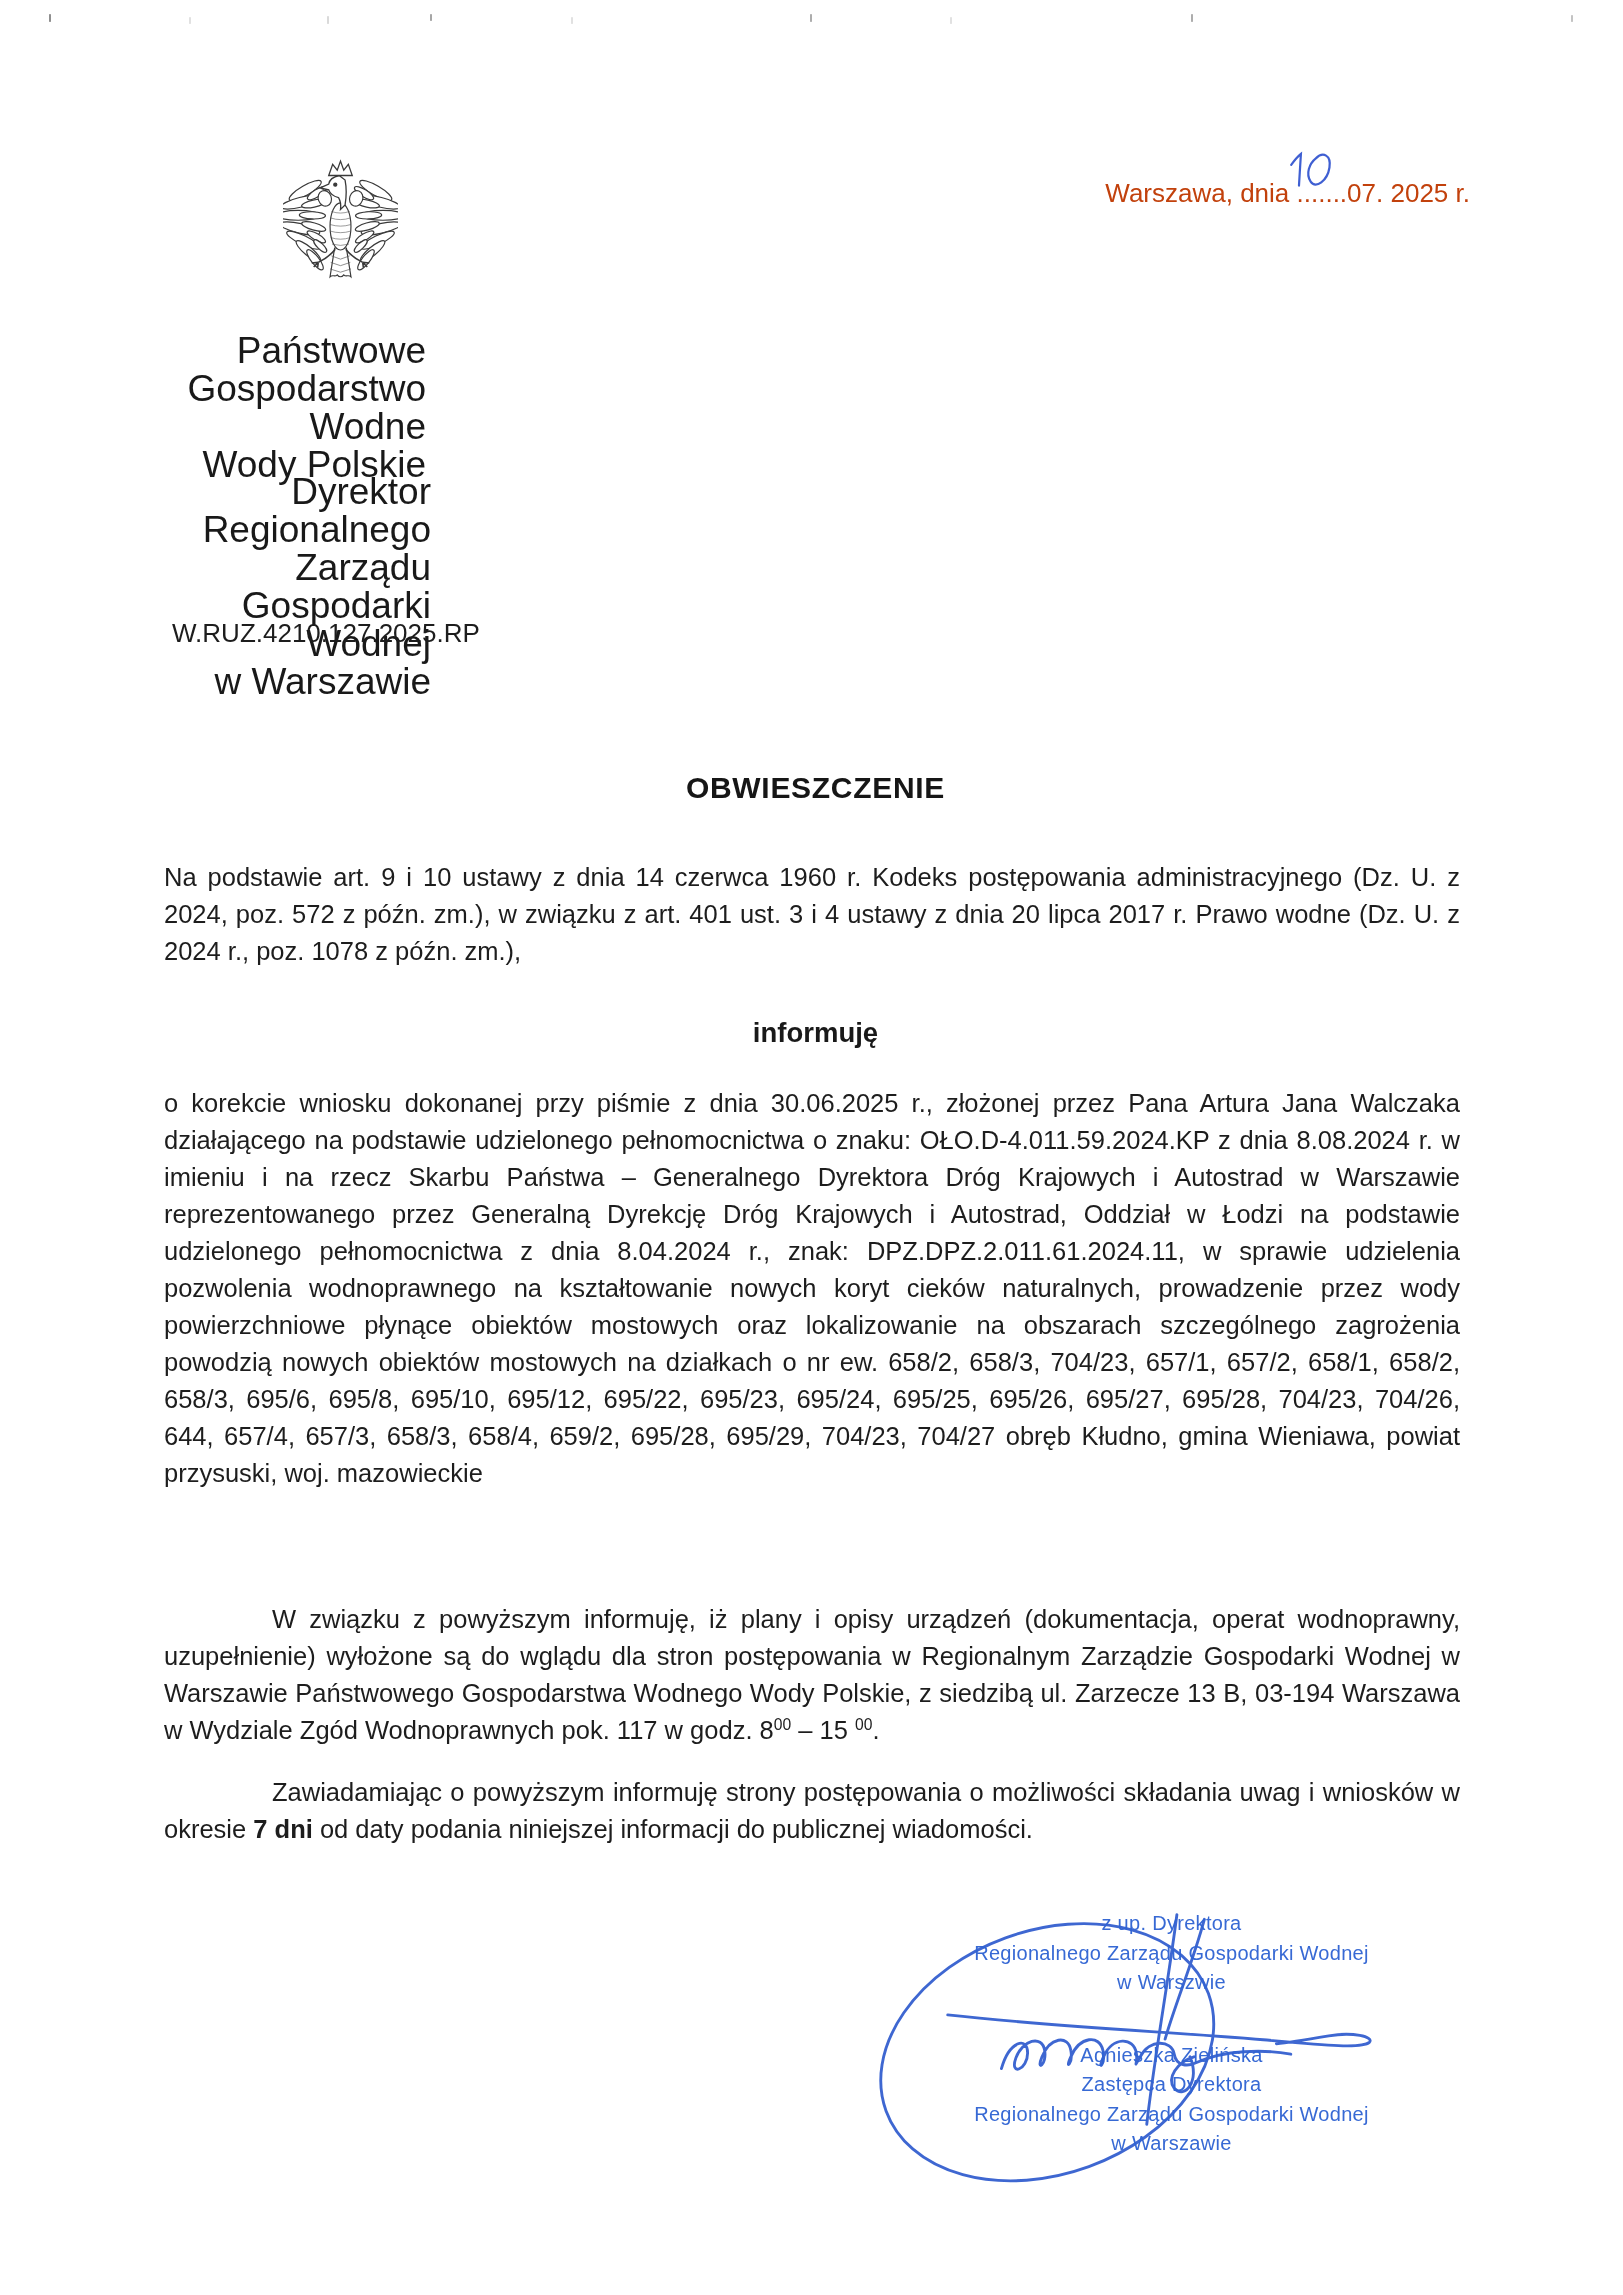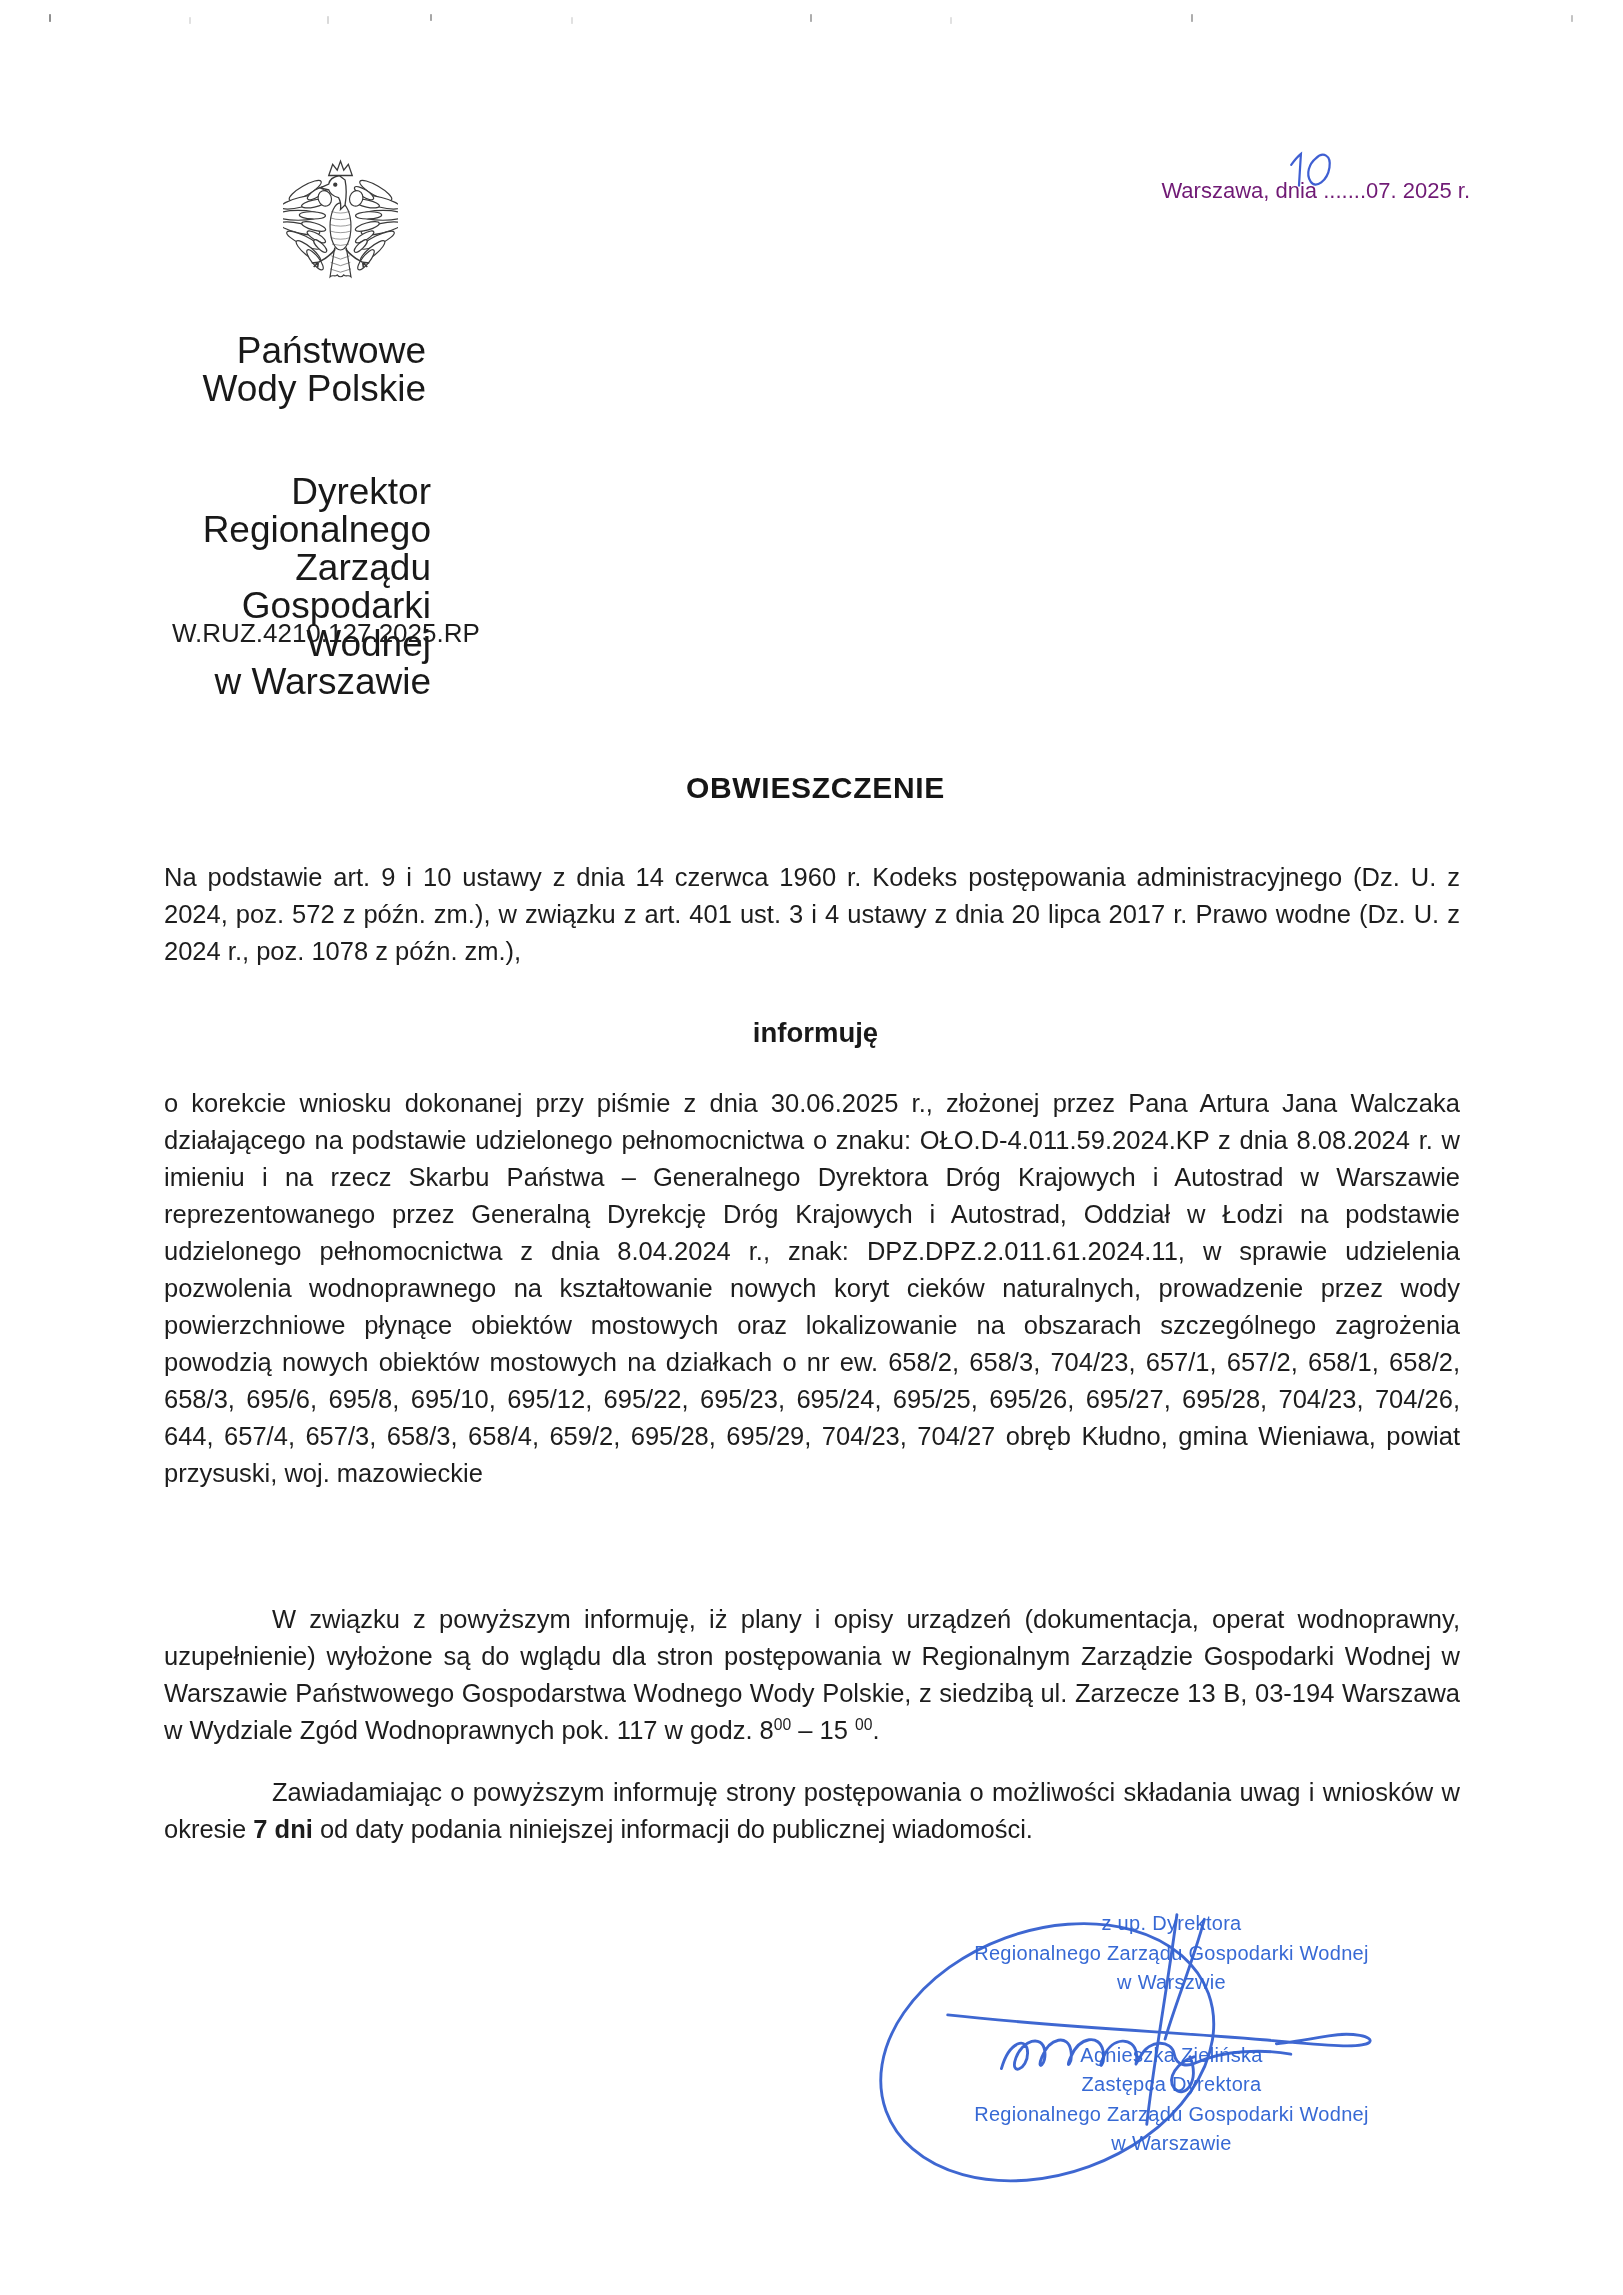--- a/index.html
+++ b/index.html
@@ -10,21 +10,21 @@
   }
   .abs{position:absolute;}
   .body-text{font-size:25.5px;line-height:37px;color:#1d1d1d;}
   .just{text-align:justify;}
   .center{text-align:center;margin-top:12px;}
   .bold{font-weight:bold;}
   .letterhead{font-size:37px;line-height:38px;font-weight:normal;text-align:right;color:#191919;}
   .case-number{font-size:26px;color:#1d1d1d;}
   .doc-title{font-size:30px;font-weight:bold;letter-spacing:0.7px;color:#161616;}
   .inform-heading{font-size:27.5px;font-weight:bold;color:#191919;}
-  .date-line{font-size:22px;color:#701a75;white-space:nowrap;}
+  .date-line{font-size:26px;color:#c2410c;white-space:nowrap;}
   .indent{text-indent:108px;}
   sup{font-size:15.7px;vertical-align:super;line-height:0;}
   .stamp-text{
     font-size:20px;line-height:29.5px;text-align:center;
     color:#2f63d3;opacity:.96;letter-spacing:0.3px;
   }
   .stamp-spacer{height:43px;}
   .artifact{position:absolute;background:#6a6a6a;width:2px;height:7.2px;border-radius:0.7px;}
   svg{display:block;}
 </style>
@@ -120,20 +120,21 @@
       <path d="M57,44 C61,47 65,48 69,47" fill="none" stroke-width="1.4"></path>
       <circle cx="80" cy="39" r="2.4" fill="#3a3a3a"></circle>
 
       <path d="M70,25 L76,8 L83,17 L88,3 L93,17 L100,8 L106,25 Z" stroke-width="2"></path>
     </g>
   </svg>
 </div>
 
 <div class="abs letterhead" style="left:164px;top:332px;width:262px;">
   <div>Państwowe</div>
+  <div>Gospodarstwo Wodne</div>
   <div>Wody Polskie</div>
 </div>
 
 <div class="abs letterhead" style="left:169px;top:473px;width:262px;">
   <div>Dyrektor</div>
   <div>Regionalnego Zarządu</div>
   <div>Gospodarki Wodnej</div>
   <div>w Warszawie</div>
 </div>
 

